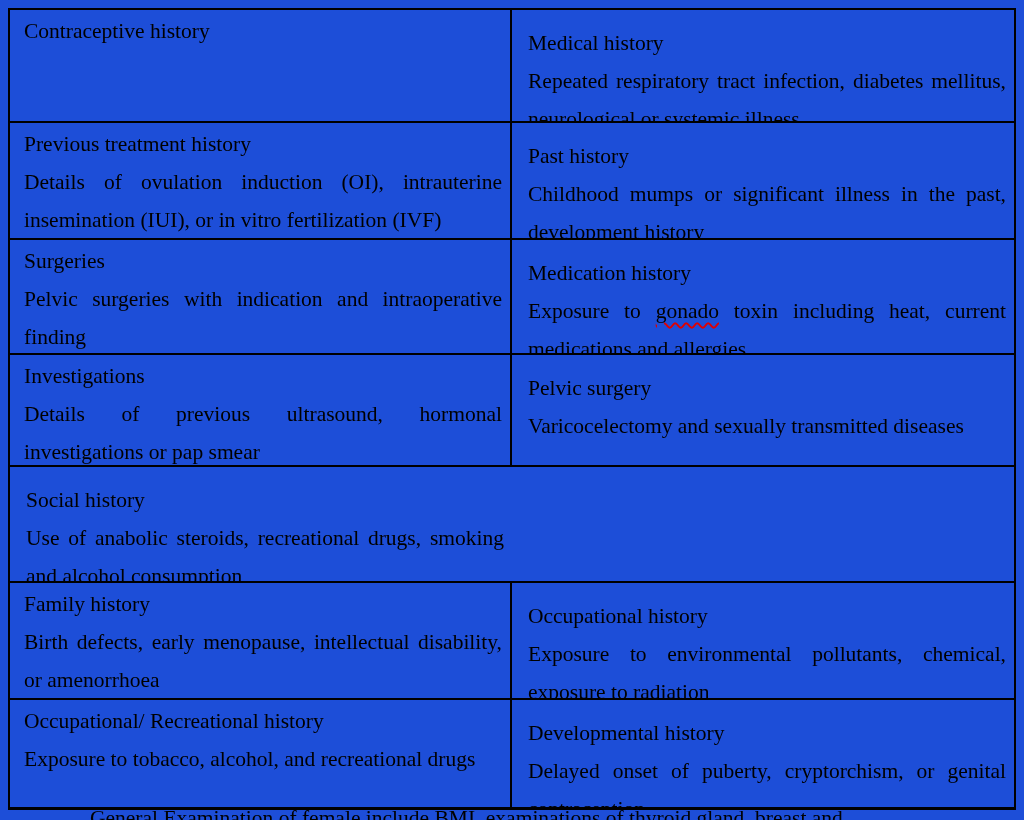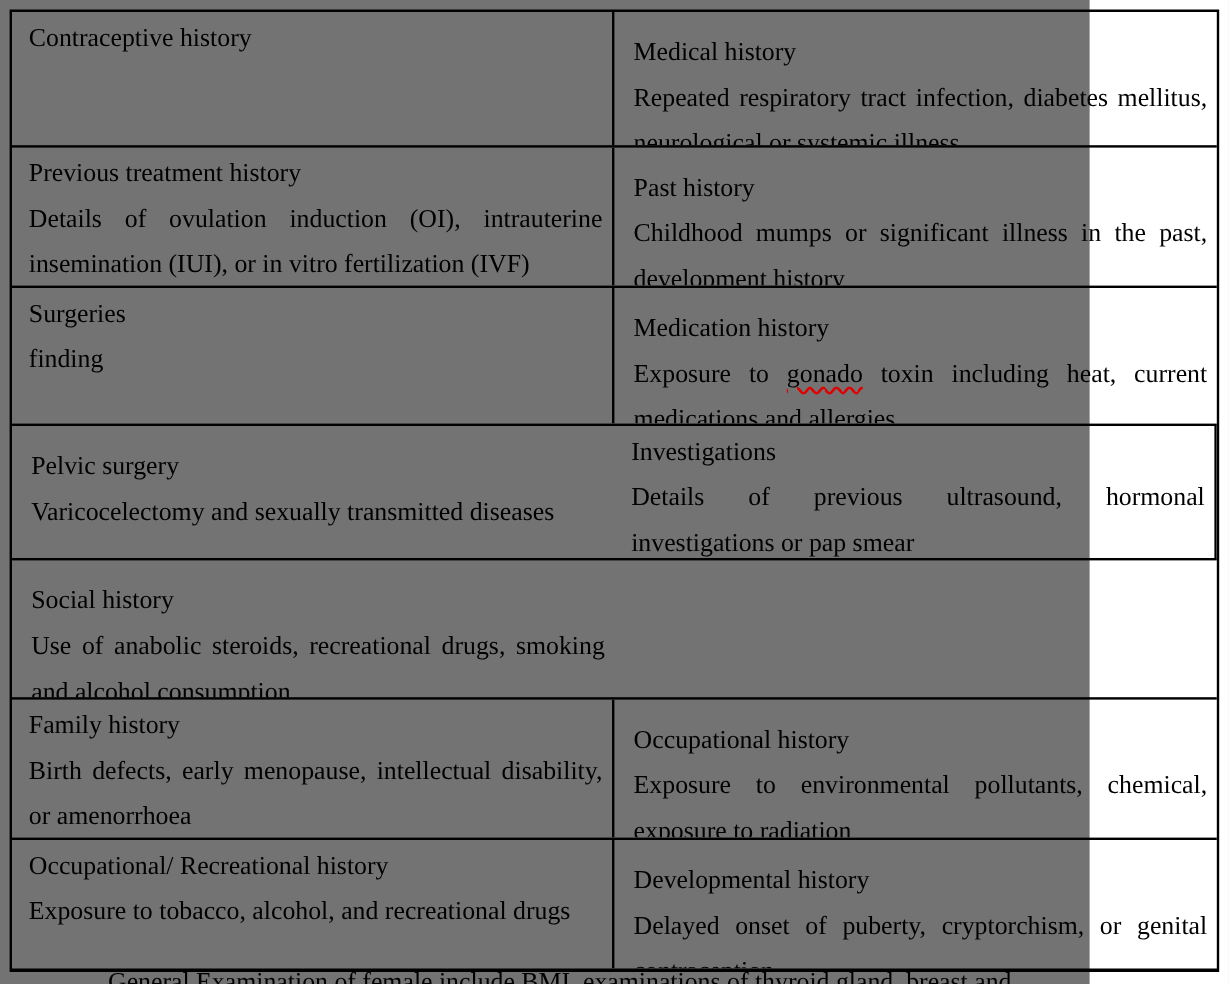--- a/index.html
+++ b/index.html
@@ -3,21 +3,21 @@
 <meta charset="utf-8">
 <style>
   html, body {
     margin: 0; padding: 0;
     width: 1024px; height: 820px;
     background: #ffffff;
     overflow: hidden;
     font-family: "Liberation Serif", "DejaVu Serif", serif;
     color: #000000;
   }
-  .page { position: relative; width: 908px; height: 820px; background: #737373; }
+  .page { position: relative; width: 1024px; height: 820px; background: #1d4ed8; }
 
   .doc-table {
     position: absolute; left: 8px; top: 8px;
     width: 1008px; height: 802px;
     box-sizing: border-box;
     border: 2px solid #000;
     border-bottom-width: 3px;
     display: flex; flex-direction: column;
   }
   .t-row {
@@ -86,38 +86,39 @@
       <div class="cell right">
         <div class="cell-title">Past history</div>
         <div class="desc-line jline">Childhood mumps or significant illness in the past,</div>
         <div class="desc-line">development history</div>
       </div>
     </div>
 
     <div class="t-row" style="height:115px">
       <div class="cell left">
         <div class="cell-title">Surgeries</div>
+        <div class="desc-line jline">Pelvic surgeries with indication and intraoperative</div>
         <div class="desc-line">finding</div>
       </div>
       <div class="cell right">
         <div class="cell-title">Medication history</div>
         <div class="desc-line jline"><span>Exposure to </span><span class="misspell">gonado</span><span> toxin including heat, current</span></div>
         <div class="desc-line">medications and allergies</div>
       </div>
     </div>
 
     <div class="t-row" style="height:112px">
-      <div class="cell right">
-        <div class="cell-title">Pelvic surgery</div>
-        <div class="desc-line">Varicocelectomy and sexually transmitted diseases</div>
-      </div>
       <div class="cell left">
         <div class="cell-title">Investigations</div>
         <div class="desc-line jline">Details of previous ultrasound, hormonal</div>
         <div class="desc-line">investigations or pap smear</div>
+      </div>
+      <div class="cell right">
+        <div class="cell-title">Pelvic surgery</div>
+        <div class="desc-line">Varicocelectomy and sexually transmitted diseases</div>
       </div>
     </div>
 
     <div class="t-row" style="height:116px">
       <div class="cell right">
         <div class="cell-title">Social history</div>
         <div class="desc-line jline">Use of anabolic steroids, recreational drugs, smoking</div>
         <div class="desc-line">and alcohol consumption</div>
       </div>
     </div>

